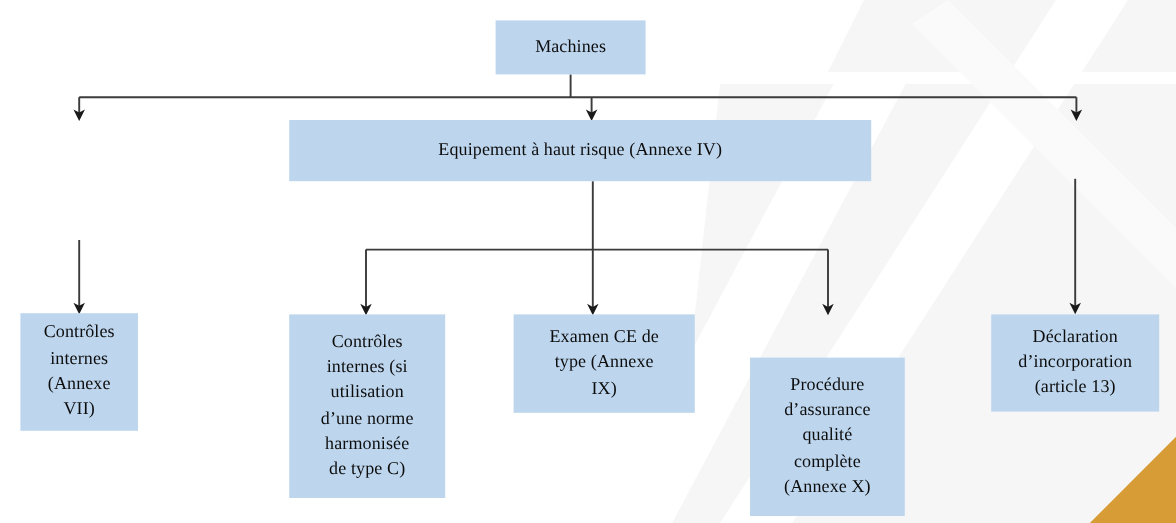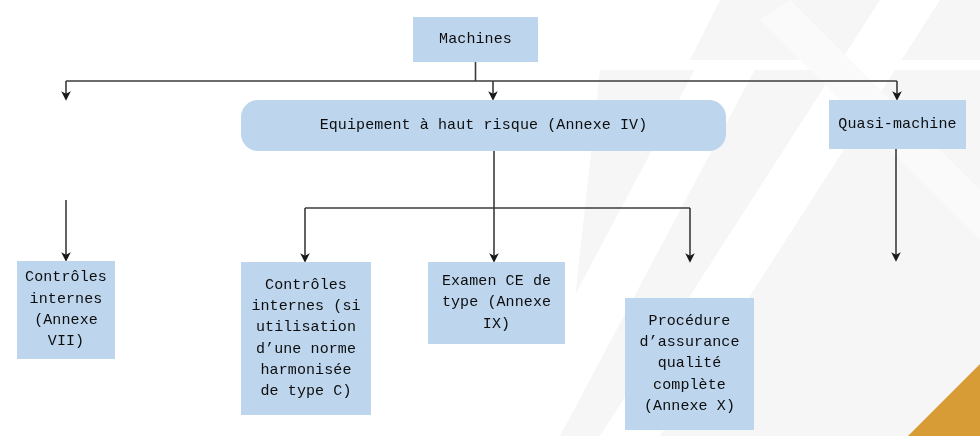--- a/index.html
+++ b/index.html
@@ -6,21 +6,21 @@
     margin: 0;
     padding: 0;
     background: #ffffff;
   }
   #slide {
     position: relative;
     width: 980px;
     height: 436px;
     background: #ffffff;
     overflow: hidden;
-    font-family: Liberation Mono, monospace;
+    font-family: Liberation Serif, serif;
   }
   .wm-layer {
     position: absolute;
     left: 0; top: 0;
     width: 980px; height: 436px;
     pointer-events: none;
   }
 
   
   .corner-tri {
@@ -57,27 +57,27 @@
     padding: 4px 6px;
     white-space: pre-line;
     letter-spacing: 0.1px;
   }
 
   
   #n-machines      { left: 413px; top: 17px;  width: 125px; height: 45px; }
 
   
   #n-hors          { left: 17px;  top: 100px; width: 98px;  height: 100px; }
-  #n-equip         { left: 241px; top: 100px; width: 485px; height: 51px; border-radius: 17px; }
+  #n-equip         { left: 241px; top: 100px; width: 485px; height: 51px; }
   #n-quasi         { left: 829px; top: 100px; width: 137px; height: 49px; }
 
   
   #n-ctrl-int      { left: 17px;  top: 261px; width: 98px;  height: 98px; }
   #n-ctrl-norme    { left: 241px; top: 262px; width: 130px; height: 153px; }
-  #n-examen        { left: 428px; top: 262px; width: 137px; height: 82px; }
+  #n-examen        { left: 428px; top: 262px; width: 151px; height: 82px; }
   #n-proc          { left: 625px; top: 262px; width: 129px; height: 132px; margin-top: 36px; }
   #n-decl          { left: 826px; top: 262px; width: 140px; height: 81px; }
 </style>
 </head>
 <body>
 
 <div id="slide">
 
   <svg class="wm-layer" viewBox="0 0 980 436" xmlns="http://www.w3.org/2000/svg">
     <g fill="#f6f6f6">
@@ -119,21 +119,20 @@
       <path d="M494,208 L494,258" marker-end="url(#arrow)"></path>
       <path d="M690,208 L690,258" marker-end="url(#arrow)"></path>
     </g>
   </svg>
 
   <div class="node" id="n-machines">Machines</div>
 
 
   <div class="node" id="n-equip">Equipement à haut risque (Annexe IV)</div>
 
-  <div class="node" id="n-quasi">Quasi-machine</div>
 
   <div class="node" id="n-ctrl-int">Contrôles
 internes
 (Annexe
 VII)</div>
 
   <div class="node" id="n-ctrl-norme">Contrôles
 internes (si
 utilisation
 d’une norme
@@ -143,16 +142,19 @@
   <div class="node" id="n-examen">Examen CE de
 type (Annexe
 IX)</div>
 
   <div class="node" id="n-proc">Procédure
 d’assurance
 qualité
 complète
 (Annexe X)</div>
 
+  <div class="node" id="n-decl">Déclaration
+d’incorporation
+(article 13)</div>
 
   <div class="corner-tri"></div>
 
 </div>
 
 </body></html>

